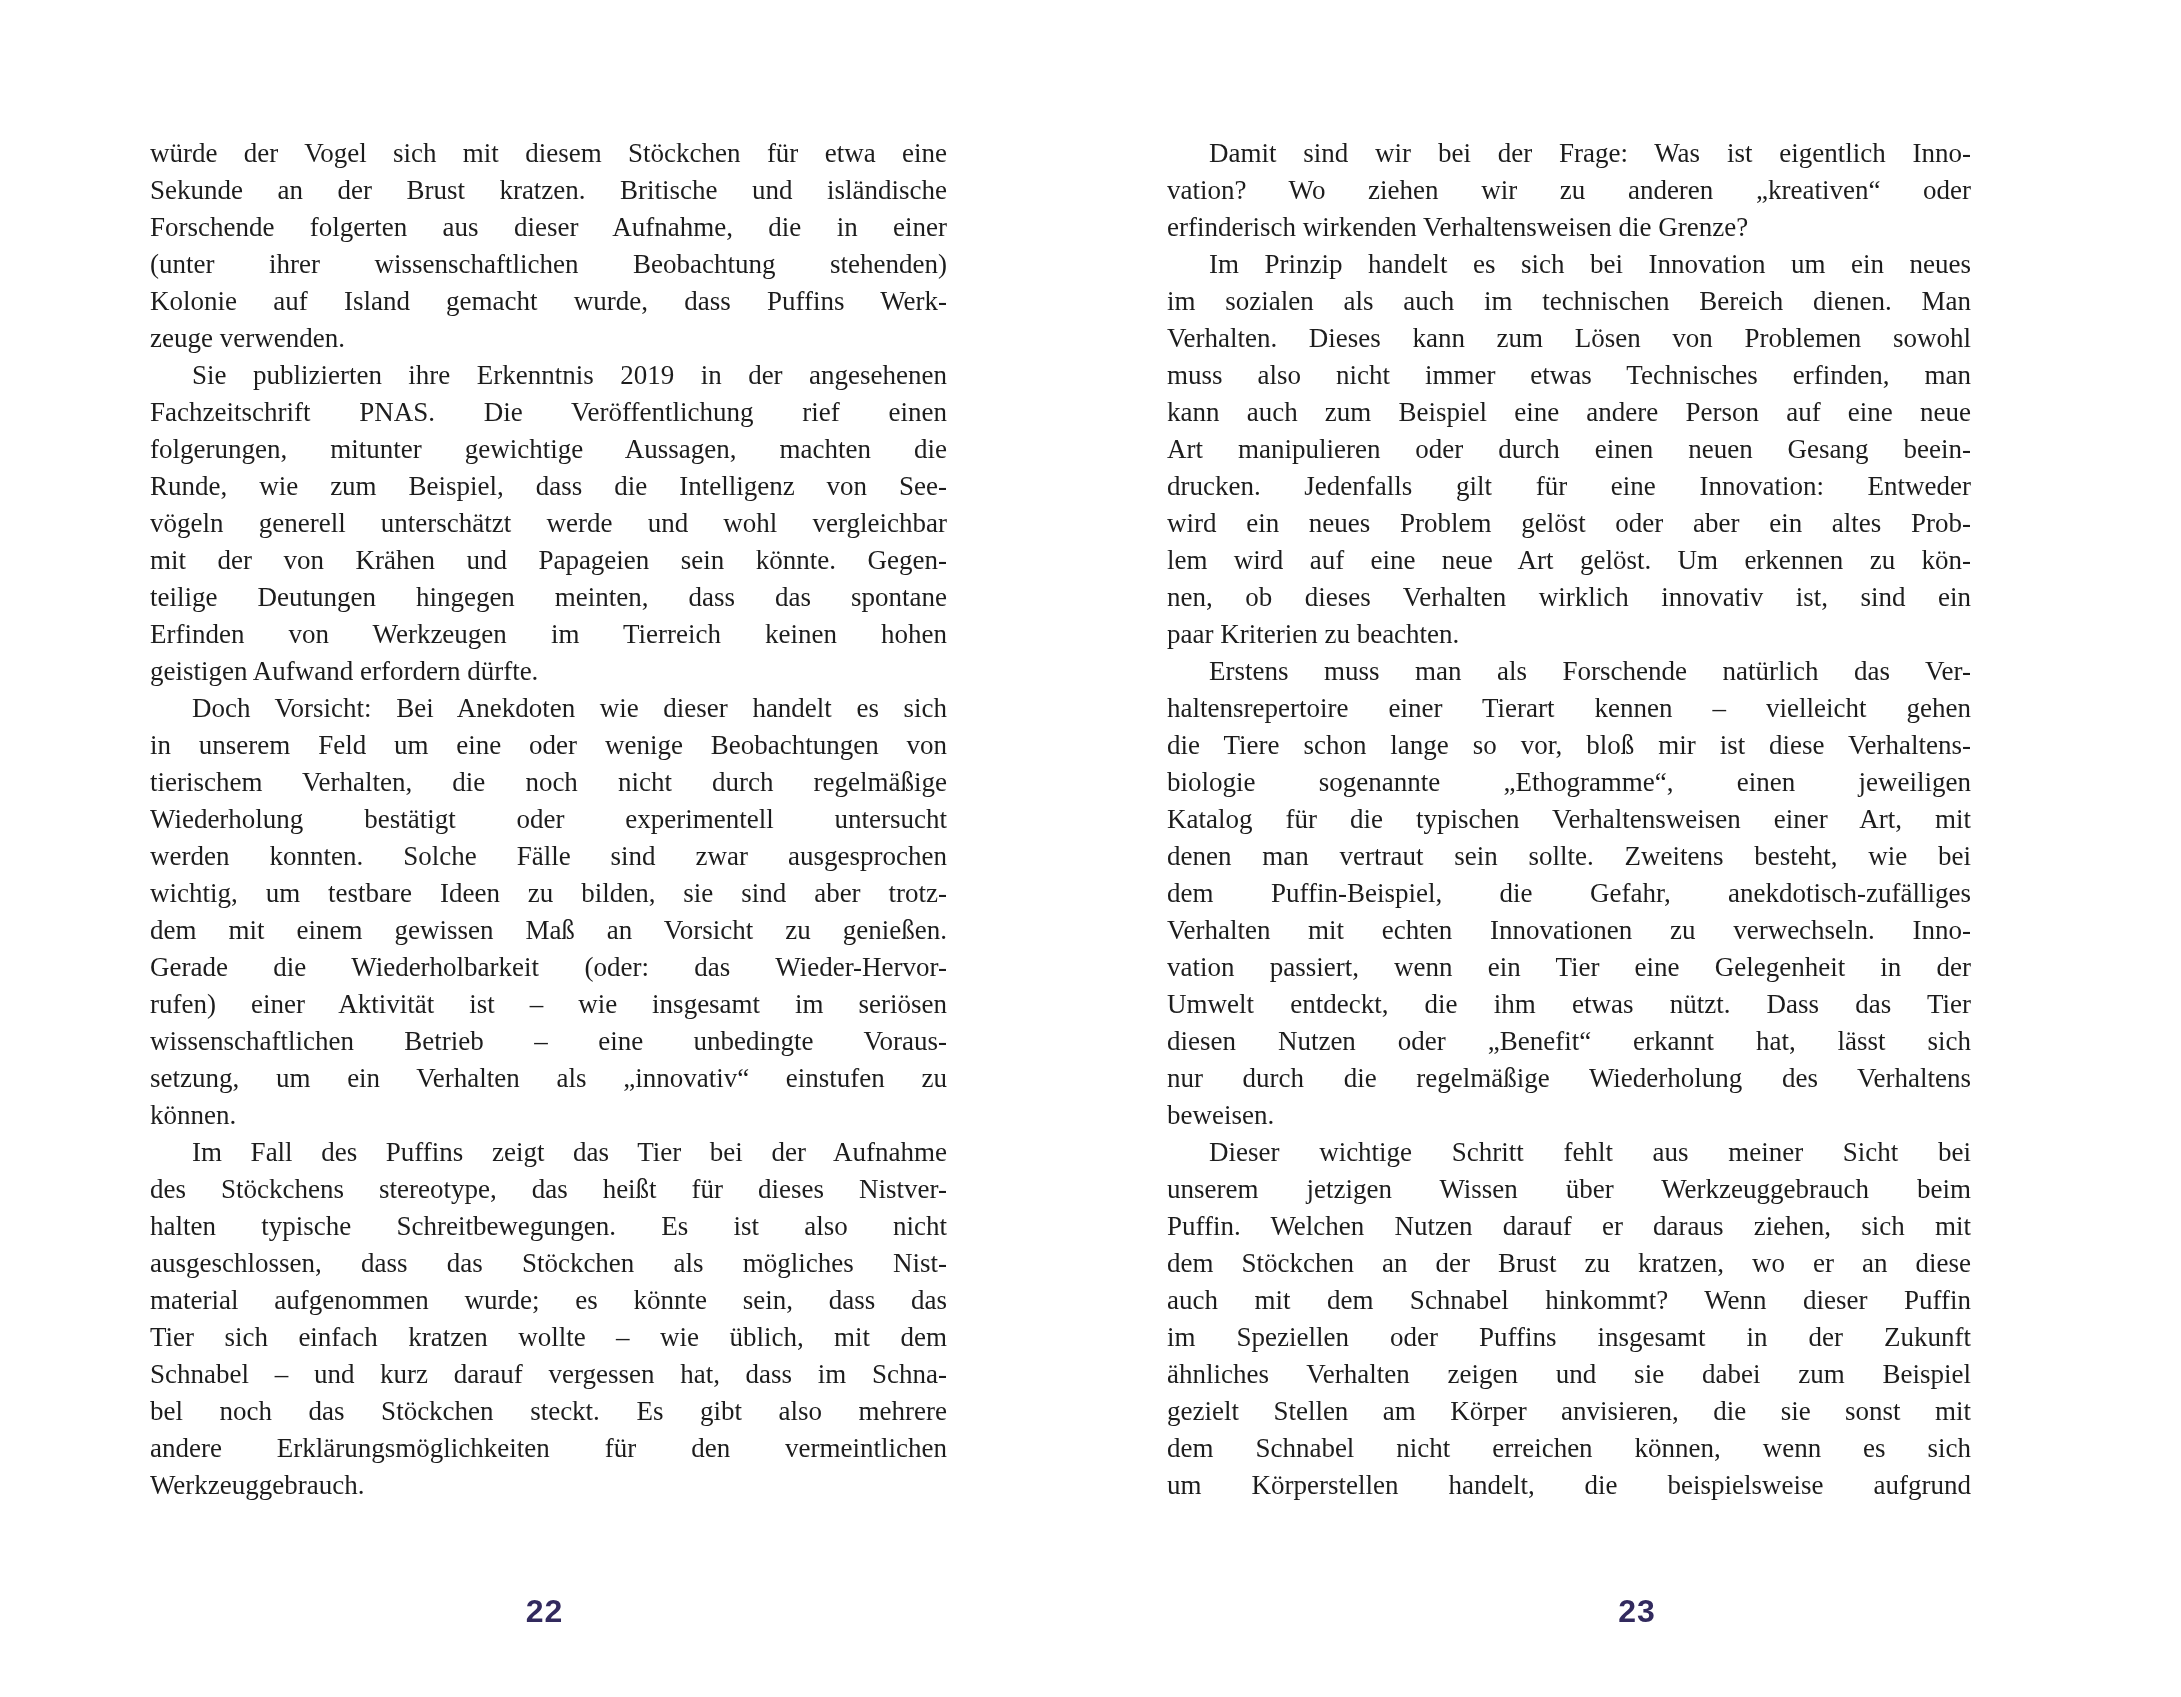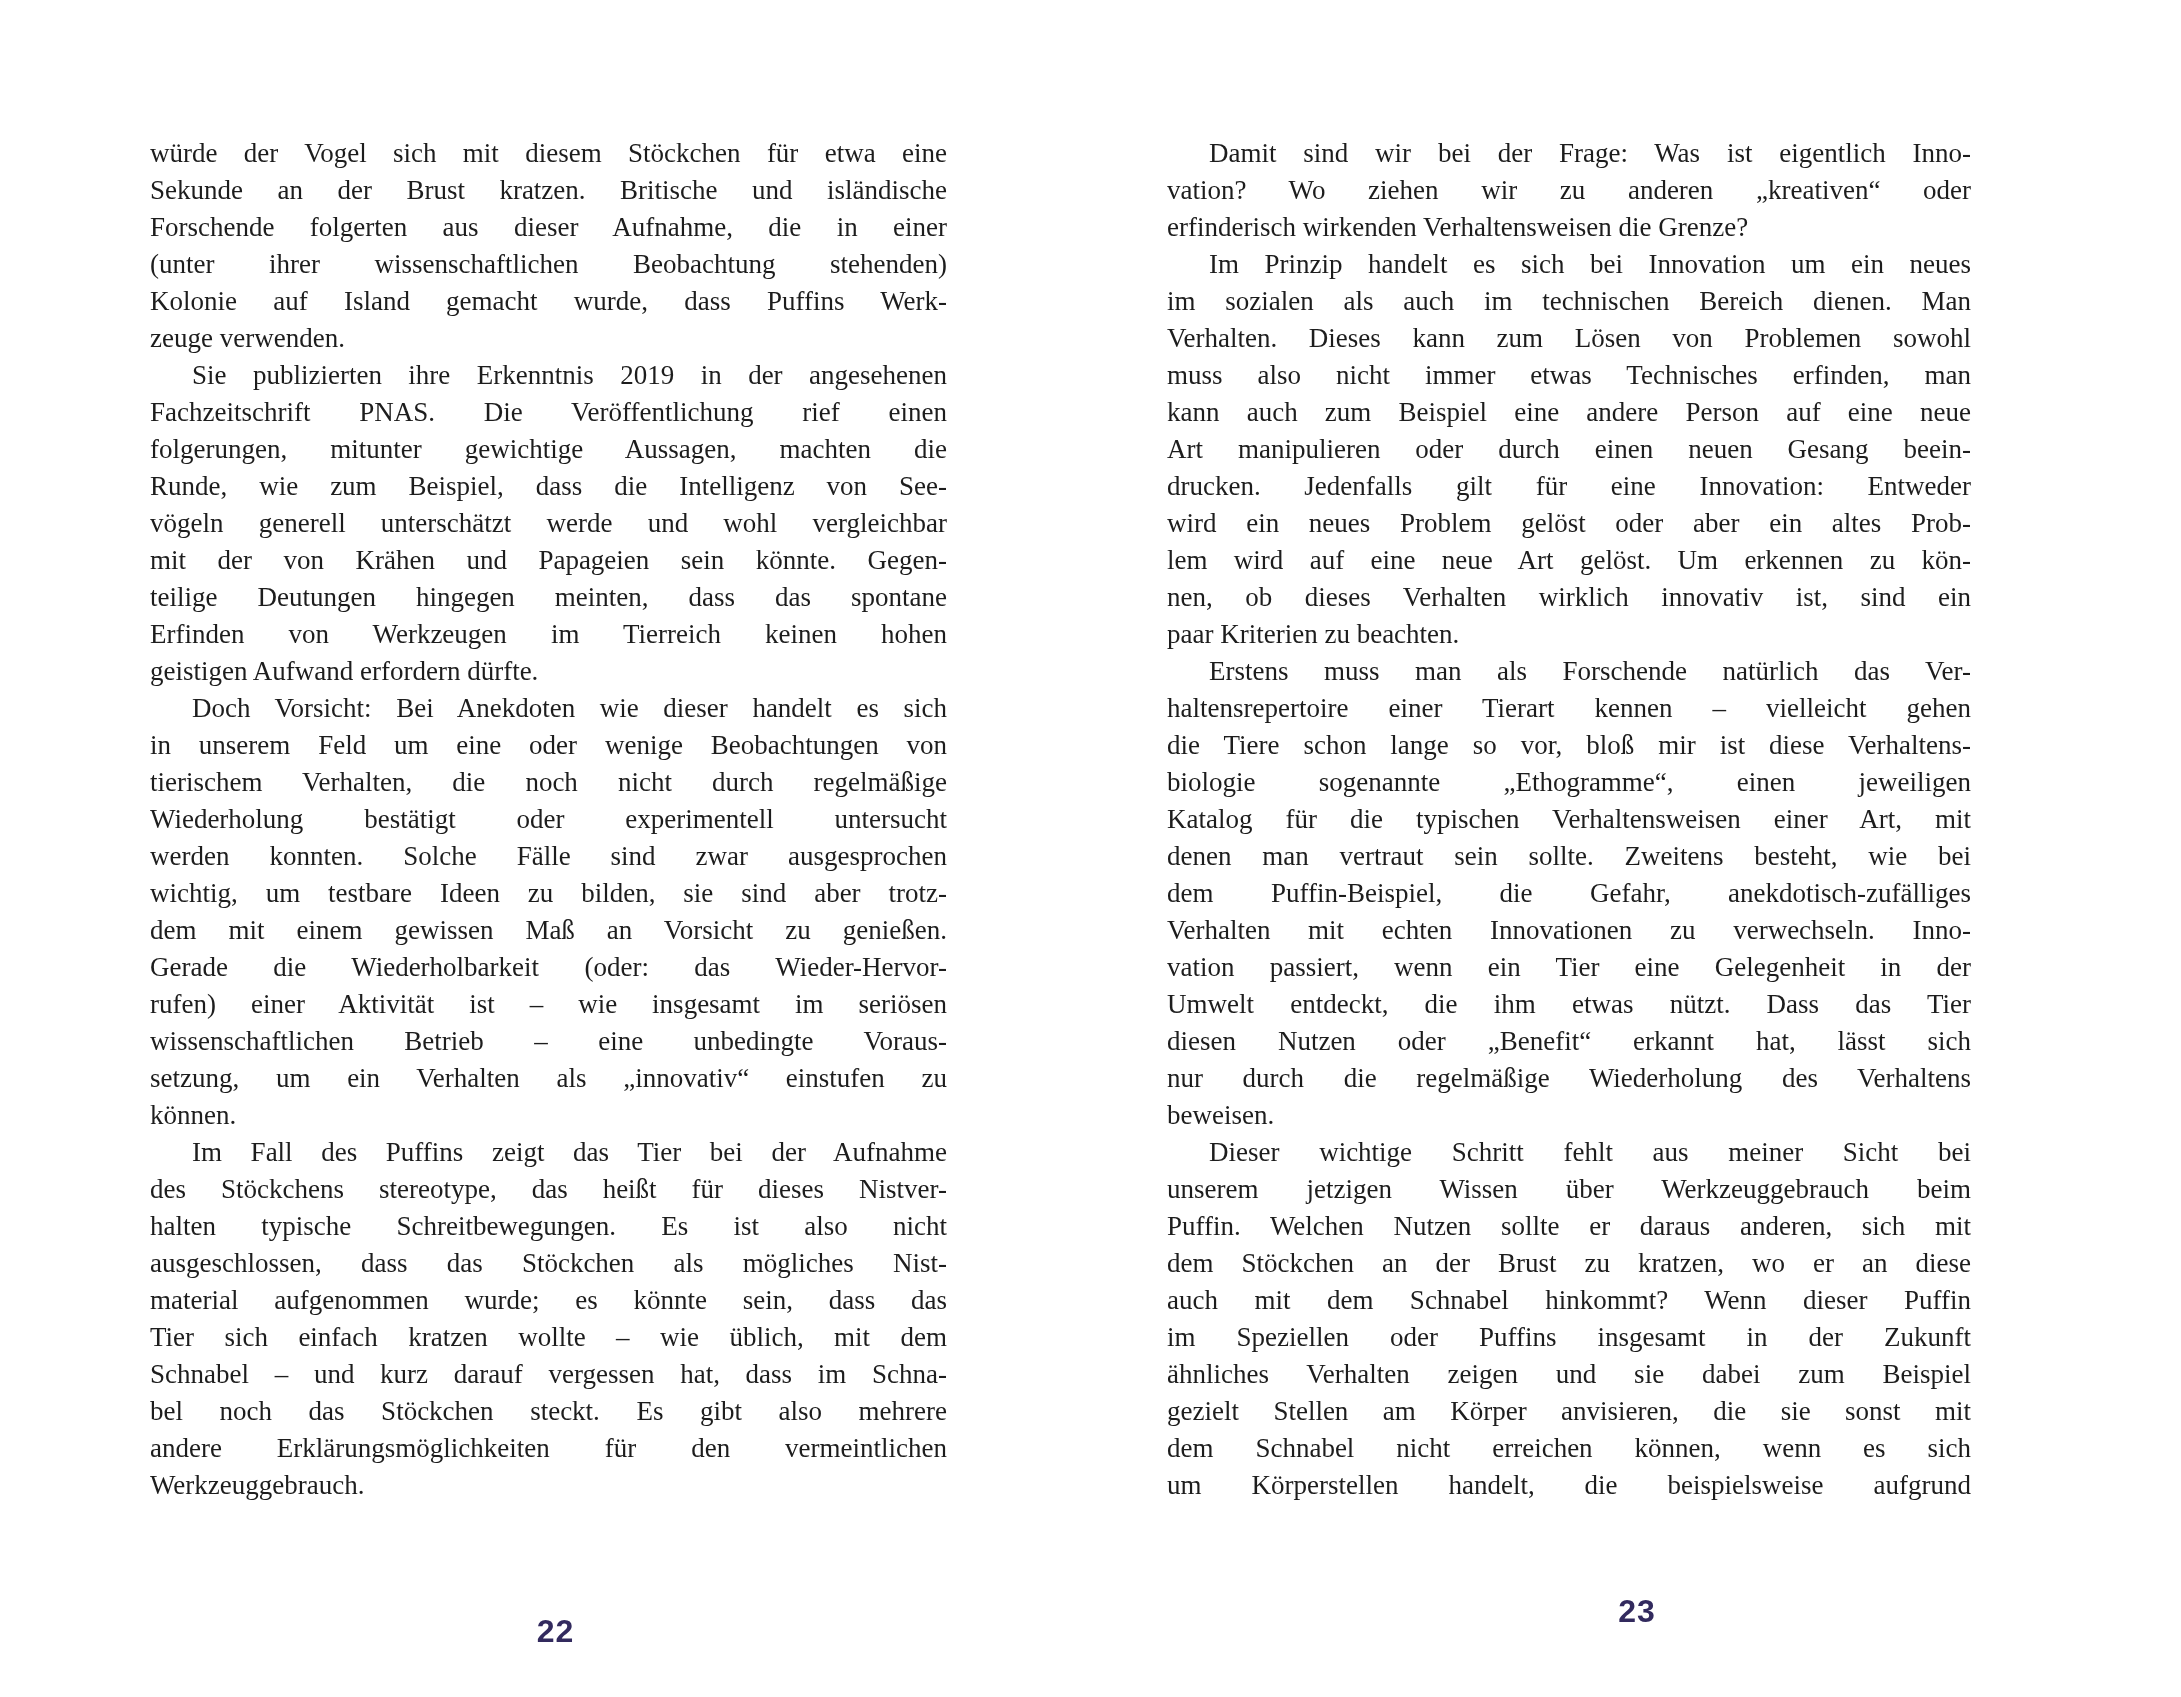--- a/index.html
+++ b/index.html
@@ -41,21 +41,21 @@
     position:absolute;
     top:1593px;
     text-align:center;
     font-family:"Liberation Sans", sans-serif;
     font-weight:bold;
     font-size:32px;
     line-height:36px;
     color:var(--pagenum);
     letter-spacing:0.9px;
   }
-  .pagenum.left{ left:157px;  width:797px;margin-top:20px; }
+  .pagenum.left{ left:146px;  width:797px; }
   .pagenum.right{ left:1235px; width:804px; }
 </style>
 </head>
 <body>
 
 <div class="spread">
 
   <section>
     <div class="textblock left">
         <div class="line">würde der Vogel sich mit diesem Stöckchen für etwa eine</div>
@@ -123,21 +123,21 @@
         <div class="line">denen man vertraut sein sollte. Zweitens besteht, wie bei</div>
         <div class="line">dem Puffin-Beispiel, die Gefahr, anekdotisch-zufälliges</div>
         <div class="line">Verhalten mit echten Innovationen zu verwechseln. Inno-</div>
         <div class="line">vation passiert, wenn ein Tier eine Gelegenheit in der</div>
         <div class="line">Umwelt entdeckt, die ihm etwas nützt. Dass das Tier</div>
         <div class="line">diesen Nutzen oder „Benefit“ erkannt hat, lässt sich</div>
         <div class="line">nur durch die regelmäßige Wiederholung des Verhaltens</div>
         <div class="line end">beweisen.</div>
         <div class="line indent">Dieser wichtige Schritt fehlt aus meiner Sicht bei</div>
         <div class="line">unserem jetzigen Wissen über Werkzeuggebrauch beim</div>
-        <div class="line">Puffin. Welchen Nutzen sollte er daraus anderen, sich mit</div>
+        <div class="line">Puffin. Welchen Nutzen darauf er daraus ziehen, sich mit</div>
         <div class="line">dem Stöckchen an der Brust zu kratzen, wo er an diese</div>
         <div class="line">auch mit dem Schnabel hinkommt? Wenn dieser Puffin</div>
         <div class="line">im Speziellen oder Puffins insgesamt in der Zukunft</div>
         <div class="line">ähnliches Verhalten zeigen und sie dabei zum Beispiel</div>
         <div class="line">gezielt Stellen am Körper anvisieren, die sie sonst mit</div>
         <div class="line">dem Schnabel nicht erreichen können, wenn es sich</div>
         <div class="line">um Körperstellen handelt, die beispielsweise aufgrund</div>
       </div>
     <div class="pagenum right">23</div>
   </section>

